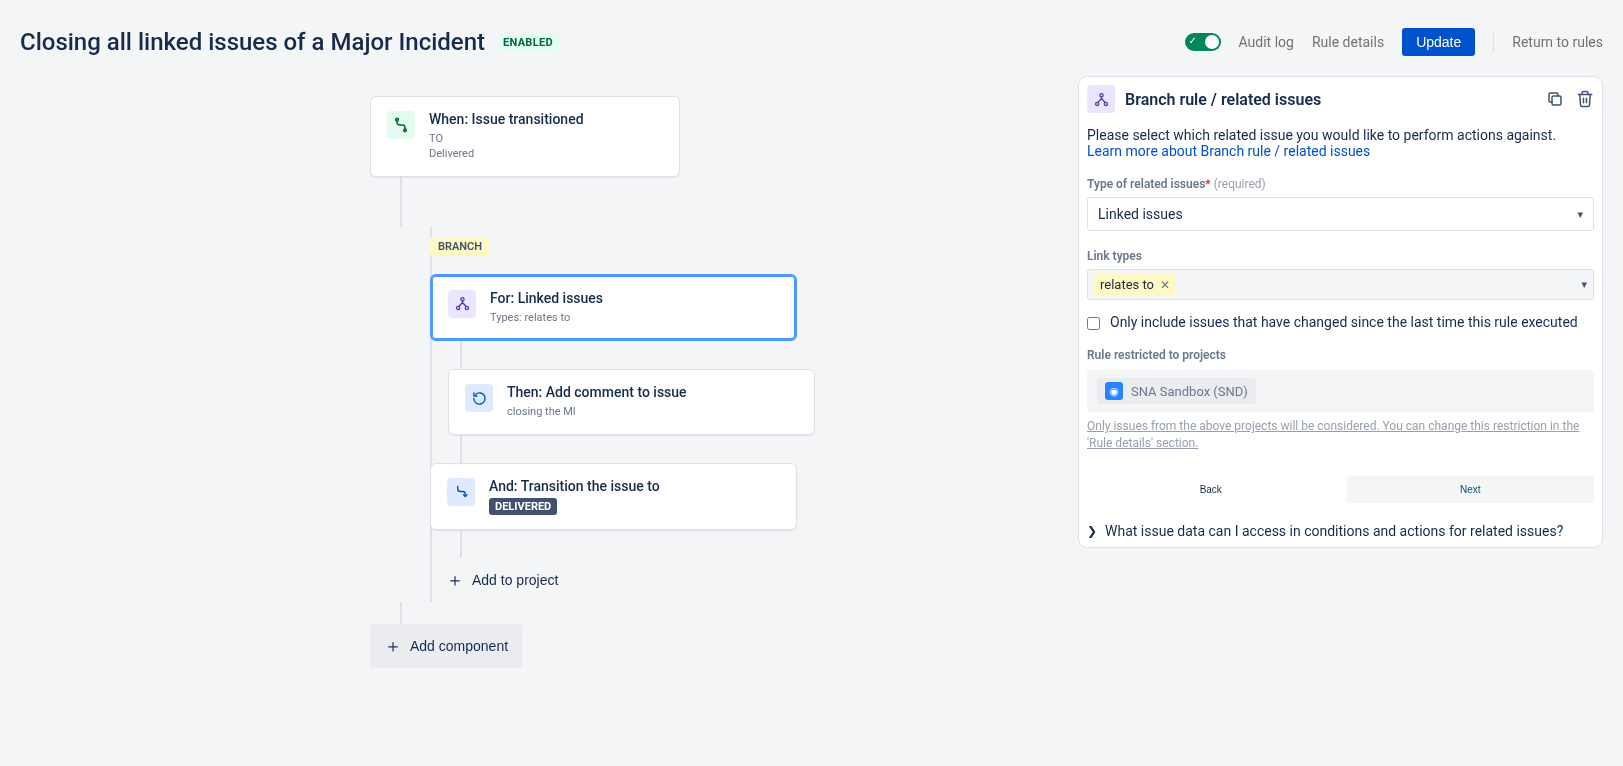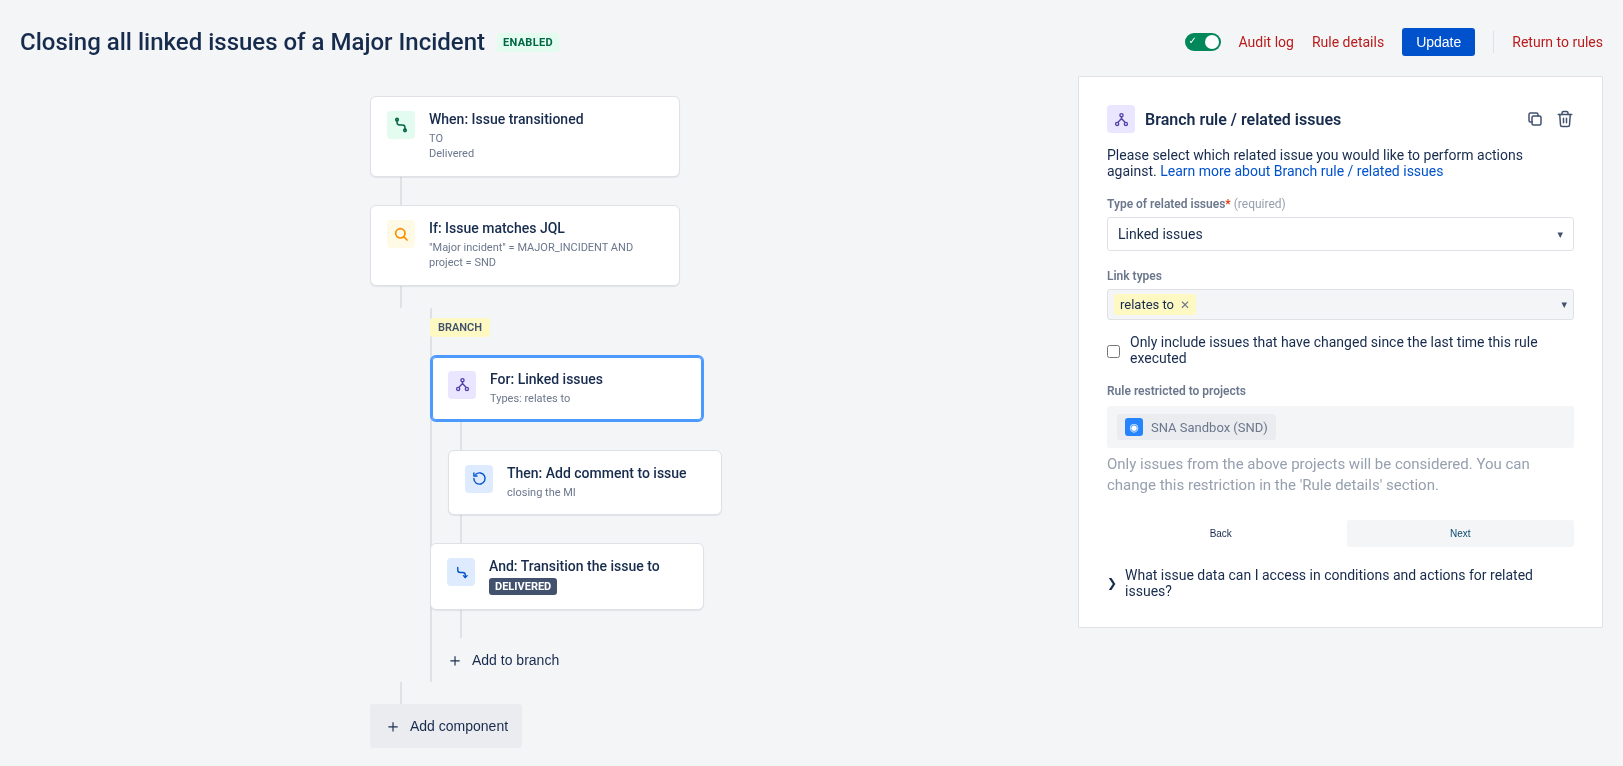--- a/index.html
+++ b/index.html
@@ -53,21 +53,21 @@
     background: #fff;
     border-radius: 50%;
   }
   .toggle-check {
     position: absolute;
     left: 4px; top: 2px;
     color: #fff; font-size: 10px;
   }
   .header-link {
     font-size: 14px;
-    color: #b91c1c;
+    color: #737373;
     cursor: pointer;
   }
   .btn-primary {
     background: #0052cc;
     color: #fff;
     border: none;
     padding: 6px 14px;
     border-radius: 3px;
     font-size: 14px;
     cursor: pointer;
@@ -156,21 +156,21 @@
     border-radius: 3px;
     margin-left: -2px;
     margin-bottom: 18px;
   }
   .branch-card-wrap {
     position: relative;
     margin-left: -2px;
     padding-left: 0;
     margin-bottom: 22px;
   }
-  .branch-card-wrap .card { width: 274px; }
+  .branch-card-wrap .card { width: 367px; }
   .branch-connector {
     width:2px;
     background: #dfe1e6;
     height: 22px;
     margin-left: 28px;
   }
   .add-btn {
     display: inline-flex;
     align-items: center;
     gap: 8px;
@@ -185,22 +185,22 @@
   .add-btn-plain {
     background: #ebecf0;
   }
   .plus { font-size: 18px; font-weight: 400; }
 
   
   .panel {
     width: 525px;
     background: #fff;
     border: 1px solid #dfe1e6;
-    border-radius: 1px;
-    padding: 28px;
+    border-radius: 9px;
+    padding: 8px;
     margin-top: 0;
     align-self: flex-start;
   }
   .panel-header {
     display: flex;
     align-items: center;
     gap: 10px;
     margin-bottom: 14px;
   }
   .panel-header .card-icon { width: 28px; height: 28px; }
@@ -274,21 +274,21 @@
     color:#6b778c;
     font-size: 13px;
   }
   .proj-icon {
     width:18px; height:18px;
     background:#2684ff;
     border-radius:3px;
     display:inline-flex; align-items:center; justify-content:center;
     color:#fff; font-size:11px;
   }
-  .hint-text { font-size:15px; color:#97a0af; margin-top:4px; line-height:1.4; }
+  .hint-text { font-size:12px; color:#97a0af; margin-top:4px; line-height:1.4;text-decoration:underline; }
 
   .nav-row { display:flex; gap:12px; margin-top: 24px; }
   .nav-btn {
     flex:1;
     text-align:center;
     padding: 8px;
     border-radius:3px;
     font-size:10px;
     cursor:pointer;
     border:none;
@@ -347,32 +347,20 @@
           <div class="card-sub">
             <span>TO</span><br>
             <span>Delivered</span>
           </div>
         </div>
       </div>
 
       <div class="connector-v" style="height:28px;"></div>
 
       
-      <div class="card">
-        <div class="card-icon icon-orange">
-          <svg width="16" height="16" viewBox="0 0 24 24" fill="none" stroke="currentColor" stroke-width="2.5" stroke-linecap="round">
-              <circle cx="11" cy="11" r="7"></circle>
-              <line x1="21" y1="21" x2="16" y2="16"></line>
-            </svg>
-        </div>
-        <div class="card-body">
-          <div class="card-title">If: Issue matches JQL</div>
-          <div class="card-sub">"Major incident" = MAJOR_INCIDENT AND project = SND</div>
-        </div>
-      </div>
 
       <div class="connector-v" style="height:22px;"></div>
 
       
       <div class="branch-indent">
         <div class="branch-label">BRANCH</div>
 
         <div class="branch-card-wrap" style="margin-bottom:0;">
           <div class="card card-selected">
             <div class="card-icon icon-purple">
@@ -421,21 +409,21 @@
               <div class="card-title">And: Transition the issue to</div>
               <span class="status-pill">DELIVERED</span>
             </div>
           </div>
         </div>
 
         <div class="branch-connector" style="height:28px;"></div>
 
         <button class="add-btn">
           <span class="plus">＋</span>
-          <span>Add to branch</span>
+          <span>Add to project</span>
         </button>
       </div>
 
       <div class="connector-v" style="height:22px;"></div>
 
       <button class="add-btn add-btn-plain" style="margin-left:0;">
         <span class="plus">＋</span>
         <span>Add component</span>
       </button>
 

